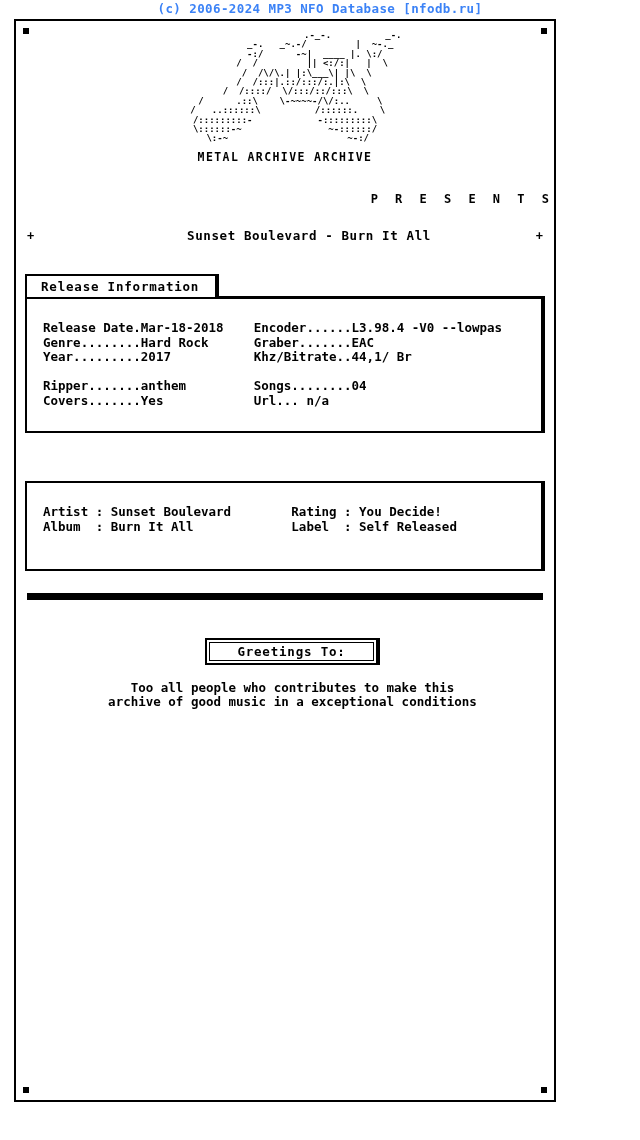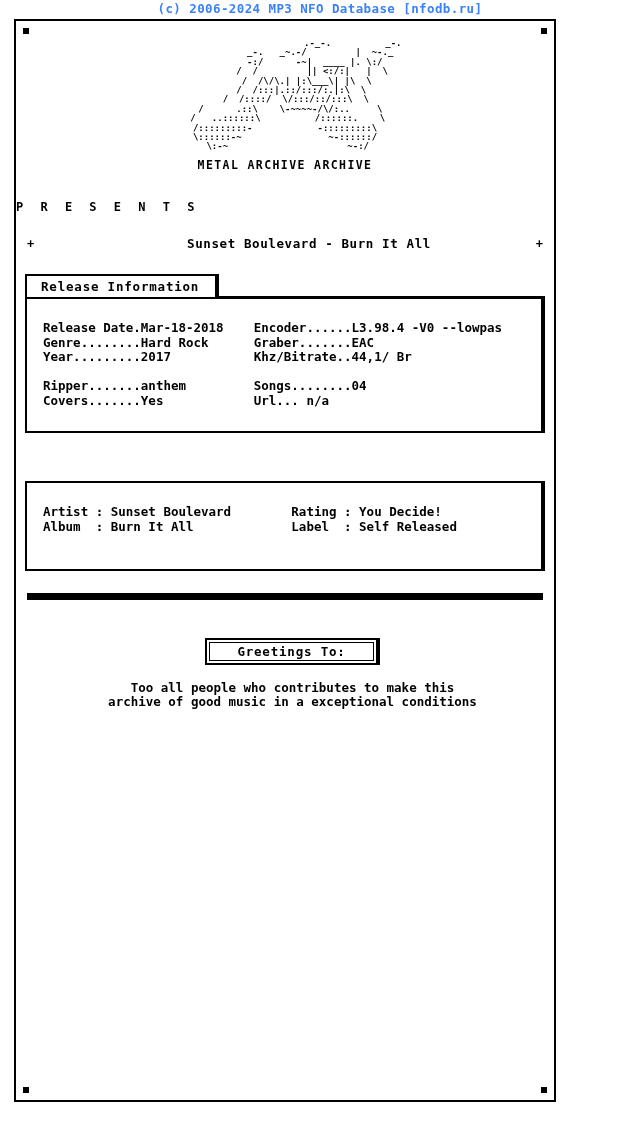--- a/index.html
+++ b/index.html
@@ -48,21 +48,21 @@
     height: 6px;
     background: #000;
   }
   .corner-dot.tl { left: 7px;  top: 7px; }
   .corner-dot.tr { right: 7px; top: 7px; }
   .corner-dot.bl { left: 7px;  bottom: 7px; }
   .corner-dot.br { right: 7px; bottom: 7px; }
 
   .nfo-inner {
     position: absolute;
-    left: 0; top: 8px;
+    left: 0; top: 0;
     width: 538px;
     height: 1079px;
   }
 
   
   .ascii-logo {
     margin: 0;
     padding: 0;
     text-align: center;
     font-family: "DejaVu Sans Mono", "Liberation Mono", monospace;
@@ -76,21 +76,21 @@
   }
   .logo-caption {
     text-align: center;
     font-size: 11.5px;
     letter-spacing: 1.4px;
     font-weight: bold;
     margin-top: 6px;
   }
 
   .presents {
-    text-align: left;
+    text-align: right;
     font-size: 12px;
     font-weight: bold;
     letter-spacing: 5px;
     margin-top: 28px;
   }
 
   .title-row {
     position: relative;
     margin-top: 22px;
     height: 18px;
@@ -230,21 +230,21 @@
     <div class="logo-caption">METAL ARCHIVE ARCHIVE</div>
 
     <div class="presents">P R E S E N T S</div>
 
     <div class="title-row">
       <span class="plus-left">+</span>
       <div class="release-title">Sunset Boulevard - Burn It All</div>
       <span class="plus-right">+</span>
     </div>
 
-    <div class="section" style="margin-top:20px;">
+    <div class="section" style="margin-top:28px;">
       <div class="section-tab">Release Information</div>
       <div class="tab-underline" style="top:22px;"></div>
       <div class="section-body" style="margin-top:-2px;">
         <pre class="mono-block">Release Date.Mar-18-2018    Encoder......L3.98.4 -V0 --lowpas
 Genre........Hard Rock      Graber.......EAC
 Year.........2017           Khz/Bitrate..44,1/ Br
 
 Ripper.......anthem         Songs........04
 Covers.......Yes            Url... n/a</pre>
       </div>

